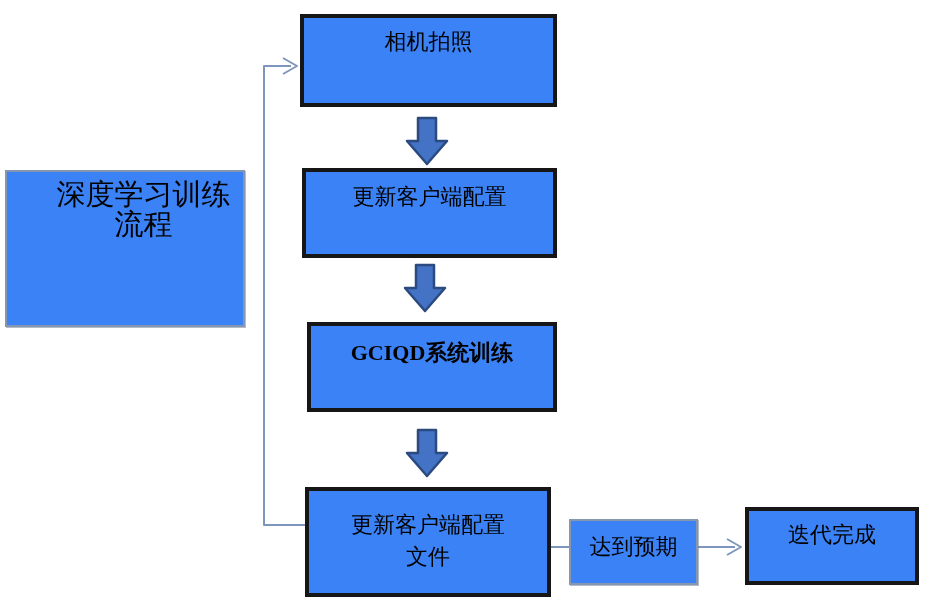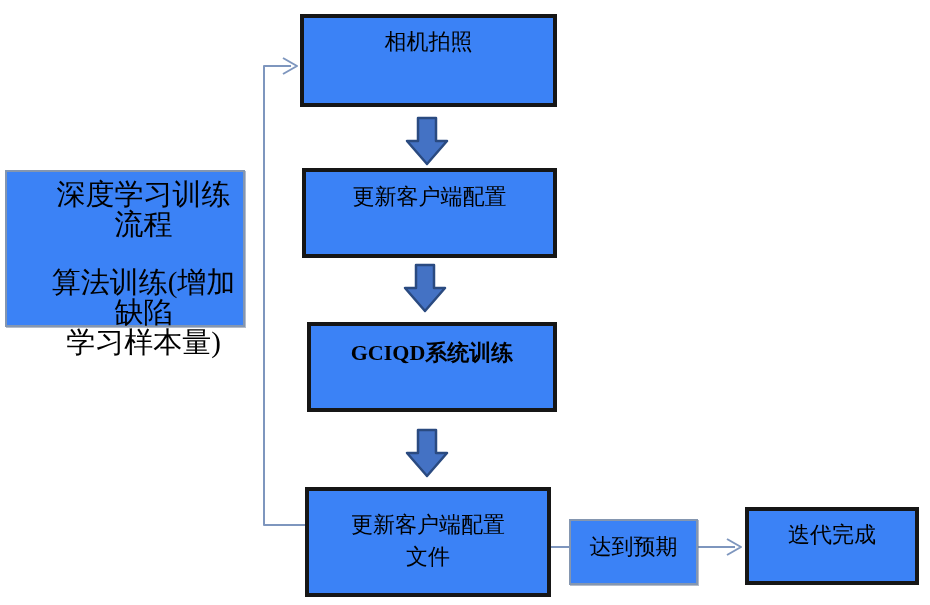--- a/index.html
+++ b/index.html
@@ -76,22 +76,20 @@
     <path class="thin-line" d="M 511 547 L 735 547" stroke="#7E96BE"></path>
     <path class="thin-line" d="M 727 539 L 741 547 L 727 555" stroke="#7E96BE"></path>
 
     <path class="block-arrow" transform="translate(427,118)" d="M -9 0 L 9 0 L 9 23 L 20 23 L 0 46 L -20 23 L -9 23 Z" fill="#4472C4"></path>
     <path class="block-arrow" transform="translate(425,265)" d="M -9 0 L 9 0 L 9 23 L 20 23 L 0 46 L -20 23 L -9 23 Z" fill="#4472C4"></path>
     <path class="block-arrow" transform="translate(427,430)" d="M -9 0 L 9 0 L 9 23 L 20 23 L 0 46 L -20 23 L -9 23 Z" fill="#4472C4"></path>
   </svg>
 
   <div class="box note-box" id="box-note">
     <span class="box-text">深度学习训练流程</span>
-    <span class="note-body">算法训练(增加缺陷
-学习样本量)</span>
   </div>
 
   <div class="box black-box" id="box-camera">
     <span class="box-text">相机拍照</span>
   </div>
 
   <div class="box black-box" id="box-mark">
     <span class="box-text">更新客户端配置</span>
   </div>
 

